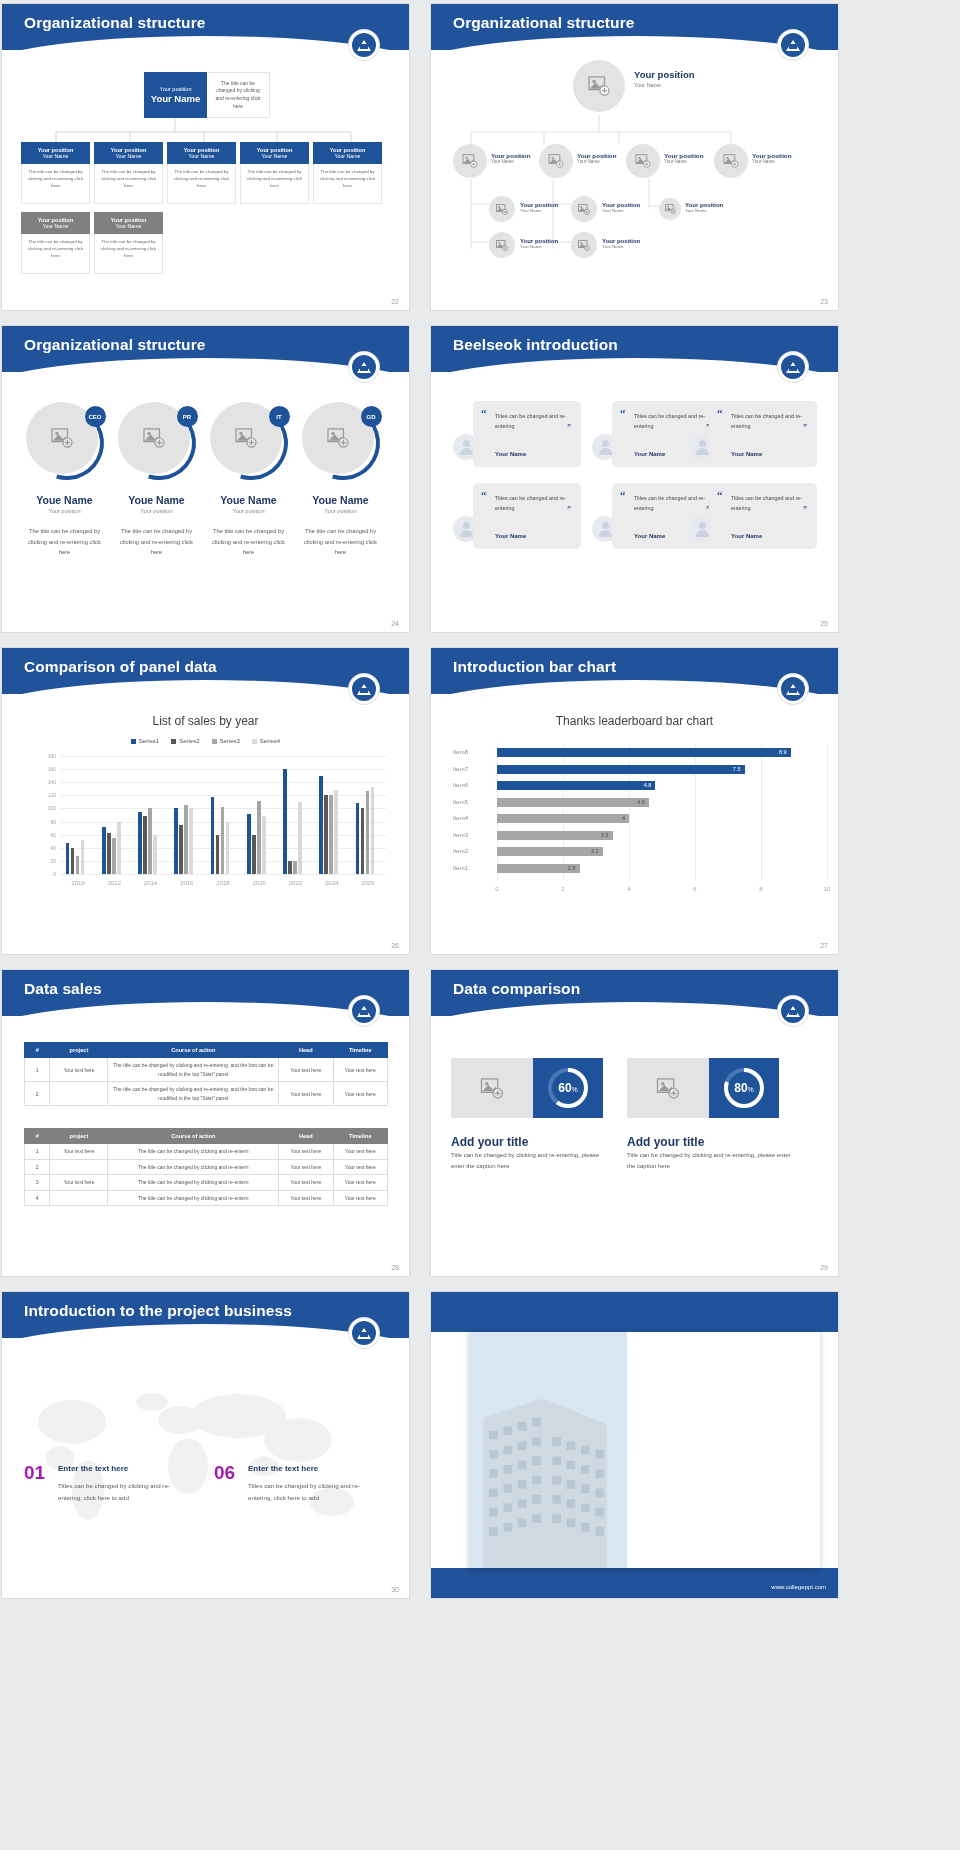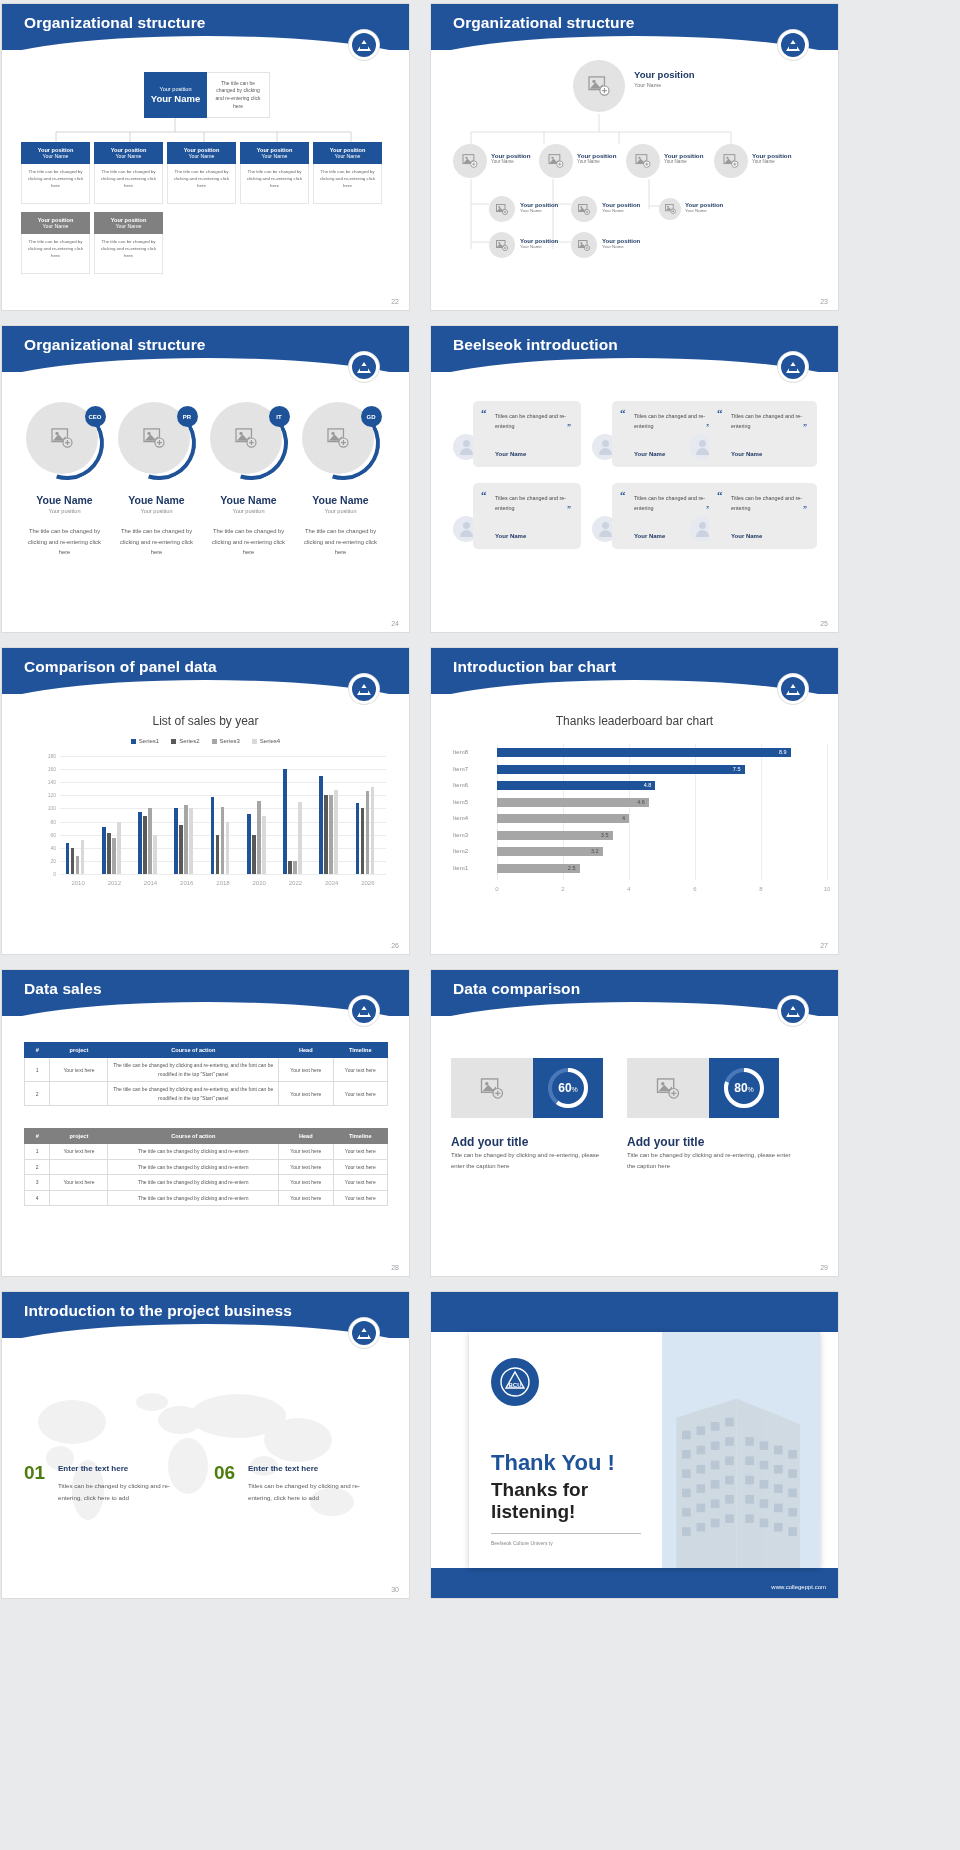--- a/index.html
+++ b/index.html
@@ -114,21 +114,21 @@
   table.t2 th { border:1px solid #808080; }
 
   
   .dc-box { position:absolute; display:flex; }
   .dc-img { width:82px;height:60px;background:#e3e3e3; display:flex;align-items:center;justify-content:center; }
   .dc-pct { width:70px;height:60px;background:#1f5399; display:flex;align-items:center;justify-content:center; }
   .dc-h { position:absolute; font-size:12px; font-weight:bold; color:#1f3864; }
   .dc-p { position:absolute; font-size:6px; color:#5b5b5b; line-height:1.9; }
 
   
-  .gb-num { position:absolute; font-size:19px; font-weight:bold; color:#4d7c0f; }
+  .gb-num { position:absolute; font-size:19px; font-weight:bold; color:#a21caf; }
   .gb-h { position:absolute; font-size:8px; font-weight:bold; color:#1f3864; }
   .gb-p { position:absolute; font-size:6.2px; color:#5b5b5b; line-height:1.9; }
   .worldmap { position:absolute; left:0; top:70px; width:100%; height:200px; opacity:.5; }
   .ty-inner { position:absolute; left:38px; top:40px; right:18px; bottom:30px; background:#fff;
               box-shadow:0 1px 6px rgba(0,0,0,.22); overflow:hidden; display:flex; }
   .ty-left { width:55%; position:relative; padding:26px 0 0 22px; }
   .ty-right { width:45%; position:relative; background:linear-gradient(#cfe0ef,#eef4f9); overflow:hidden; }
   .ty-logo { width:48px;height:48px;border-radius:50%;background:#1f5399; display:flex;align-items:center;
              justify-content:center; color:#fff; }
   .ty-t1 { font-size:22px; font-weight:bold; color:#1f5399; margin-top:44px; }
@@ -922,35 +922,20 @@
     <div class="gb-h" style="left:246px;top:172px;">Enter the text here</div>
     <div class="gb-p" style="left:246px;top:188px;width:135px;">Titles can be changed by clicking and re-entering, click here to add</div>
 
     <div class="pgnum">30</div>
   </div>
 
   <div class="slide">
     <div class="ty-band"></div>
     <div class="ty-bottom"></div>
     <div class="ty-inner">
-      <div class="ty-left">
-        <div class="ty-logo">
-          <div style="position:relative;width:34px;height:34px;display:flex;align-items:center;justify-content:center;">
-            <svg width="30" height="30" viewBox="0 0 30 30">
-                <circle cx="15" cy="15" r="14" fill="none" stroke="#fff" stroke-width="1.4"></circle>
-                <path d="M15 5 L24 21 L6 21 Z" fill="none" stroke="#fff" stroke-width="1.4"></path>
-              </svg>
-            <span style="position:absolute;font-size:6px;font-weight:bold;color:#fff;top:17px;">BCU</span>
-          </div>
-        </div>
-        <div class="ty-t1">Thank You !</div>
-        <div class="ty-t2">Thanks for listening!</div>
-        <div class="ty-rule"></div>
-        <div class="ty-sub">Beelseok Culture Univers ty</div>
-      </div>
       <div class="ty-right">
         <svg width="100%" height="100%" viewBox="0 0 110 220" preserveAspectRatio="none">
           <rect width="110" height="220" fill="#d7e6f2"></rect>
           <g fill="#cfd9e2" opacity=".95">
             <polygon points="10,220 10,80 52,62 52,220"></polygon>
             <polygon points="52,220 52,62 96,86 96,220"></polygon>
           </g>
           <g fill="#b9c6d3">
             <rect x="14" y="92" width="6" height="8"></rect>
               <rect x="24" y="88" width="6" height="8"></rect>

